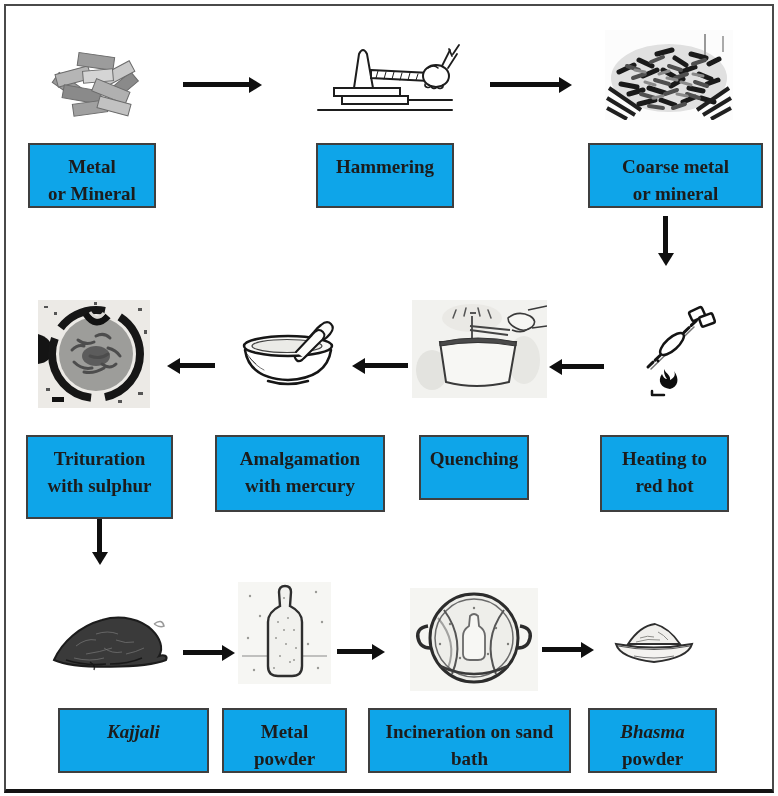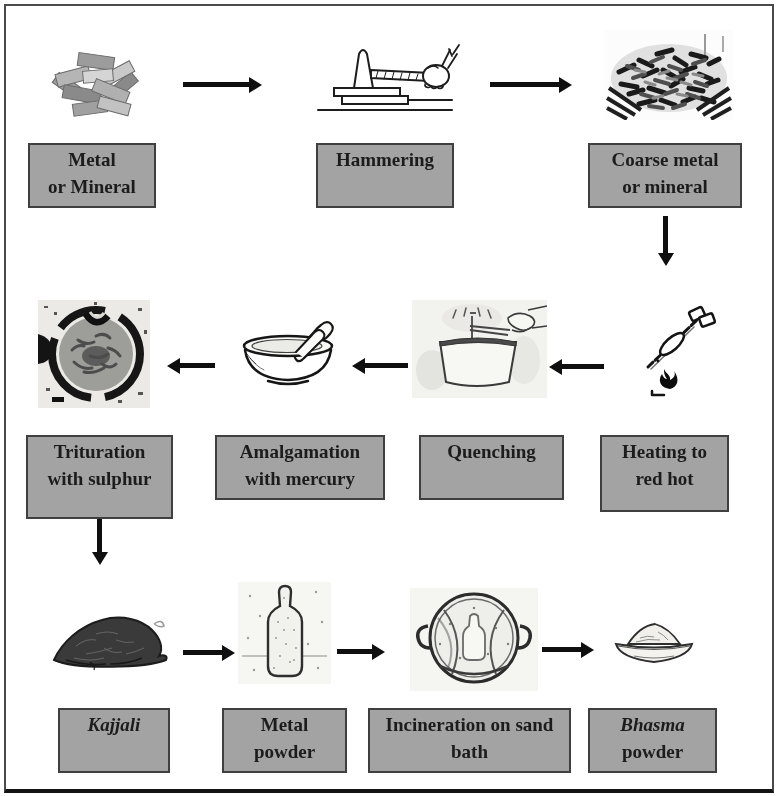--- a/index.html
+++ b/index.html
@@ -1,22 +1,22 @@
 <!DOCTYPE html>
 <html><head>
 <meta charset="utf-8">
 <style>
   html,body{margin:0;padding:0;background:#fff;}
   #stage{position:relative;width:778px;height:796px;background:#ffffff;
          font-family:"Liberation Serif",serif;overflow:hidden;}
   #frame{position:absolute;left:4px;top:4px;right:4px;bottom:3px;
          border:2px solid #4a4a4a;border-bottom:4px solid #141414;}
   .label-box{position:absolute;box-sizing:border-box;border:2px solid #3f3f3f;
-         background:#a3a3a3;text-align:center;color:#1c1c1c;font-weight:bold;
-         font-size:19px;line-height:27px;padding-top:1px;}
+         background:#0ea5e9;text-align:center;color:#1c1c1c;font-weight:bold;
+         font-size:19px;line-height:27px;padding-top:8px;}
   .label-box span{display:block;}
   .it{font-style:italic;}
   .illus{position:absolute;}
   .arrow{position:absolute;}
   .ar{height:16px;}
   .ar .shaft{position:absolute;left:0;right:12px;top:5px;height:5px;background:#0f0f0f;}
   .ar .head{position:absolute;right:0;top:0;width:0;height:0;
             border-left:13px solid #0f0f0f;border-top:8px solid transparent;border-bottom:8px solid transparent;}
   .al{height:16px;}
   .al .shaft{position:absolute;left:12px;right:0;top:5px;height:5px;background:#0f0f0f;}
@@ -268,43 +268,43 @@
     </div>
 
   <div class="label-box" style="left:28px;top:143px;width:128px;height:65px">
     <span>Metal</span>
     <span>or Mineral</span>
   </div>
   <div class="label-box" style="left:316px;top:143px;width:138px;height:65px">
     <span>Hammering</span>
     <span></span>
   </div>
-  <div class="label-box" style="left:588px;top:143px;width:154px;height:65px">
+  <div class="label-box" style="left:588px;top:143px;width:175px;height:65px">
     <span>Coarse metal</span>
     <span>or mineral</span>
   </div>
 
   <div class="label-box" style="left:26px;top:435px;width:147px;height:84px">
     <span>Trituration</span>
     <span>with sulphur</span>
   </div>
-  <div class="label-box" style="left:215px;top:435px;width:170px;height:65px">
+  <div class="label-box" style="left:215px;top:435px;width:170px;height:77px">
     <span>Amalgamation</span>
     <span>with mercury</span>
   </div>
-  <div class="label-box" style="left:419px;top:435px;width:145px;height:65px">
+  <div class="label-box" style="left:419px;top:435px;width:110px;height:65px">
     <span>Quenching</span>
     <span></span>
   </div>
   <div class="label-box" style="left:600px;top:435px;width:129px;height:77px">
     <span>Heating to</span>
     <span>red hot</span>
   </div>
 
-  <div class="label-box" style="left:58px;top:708px;width:112px;height:65px">
+  <div class="label-box" style="left:58px;top:708px;width:151px;height:65px">
     <span class="it">Kajjali</span>
     <span></span>
   </div>
   <div class="label-box" style="left:222px;top:708px;width:125px;height:65px">
     <span>Metal</span>
     <span>powder</span>
   </div>
   <div class="label-box" style="left:588px;top:708px;width:129px;height:65px">
     <span class="it">Bhasma</span>
     <span>powder</span>

